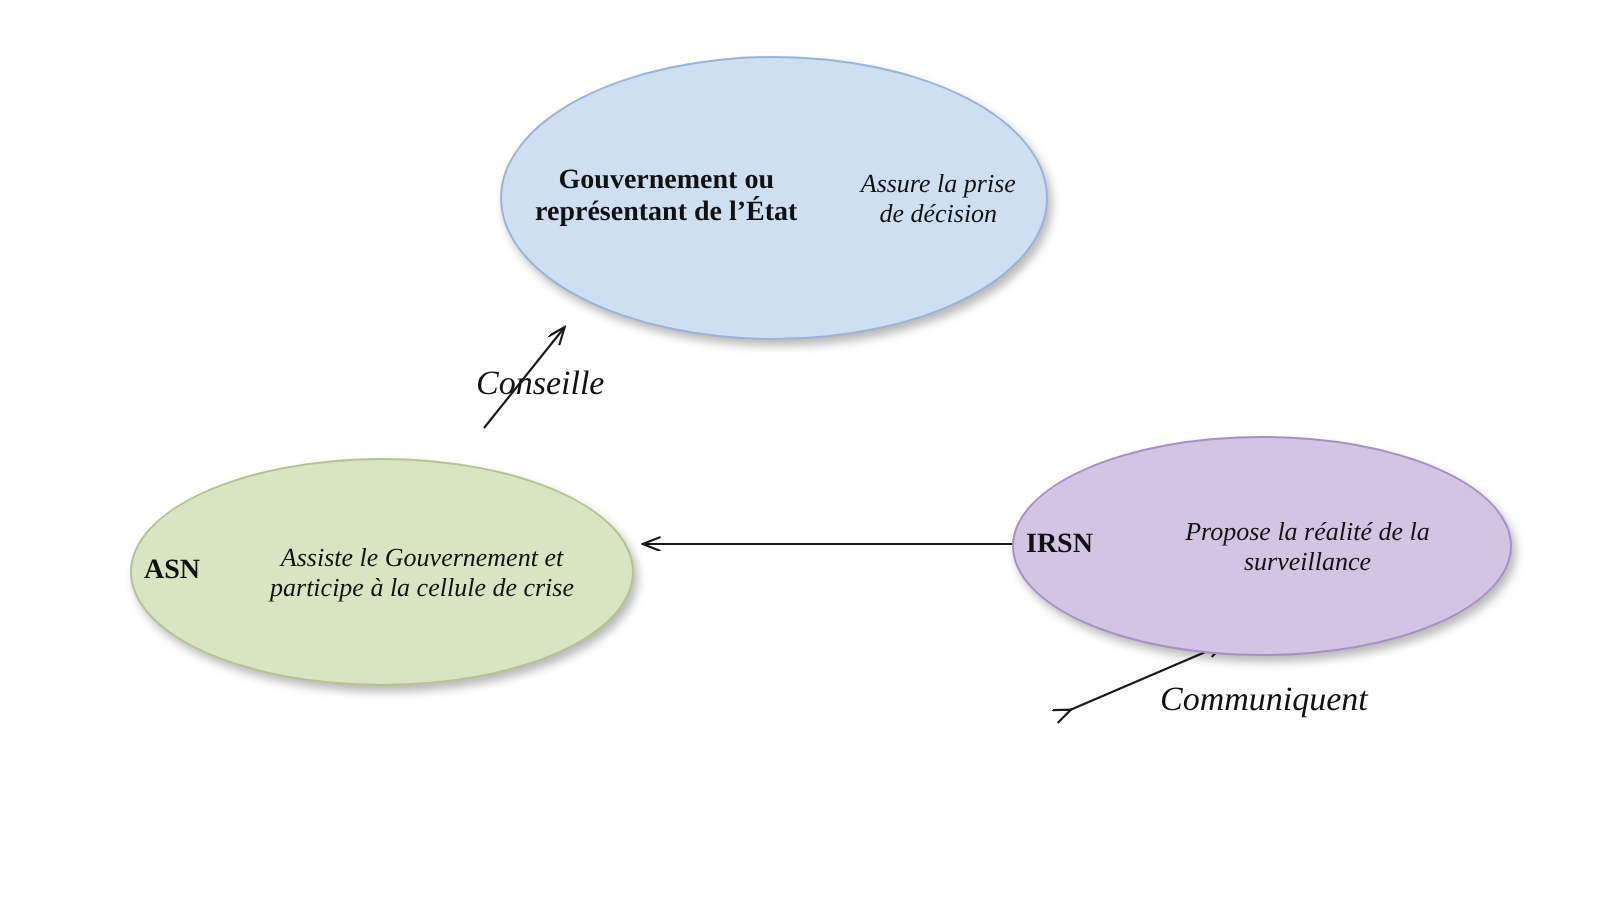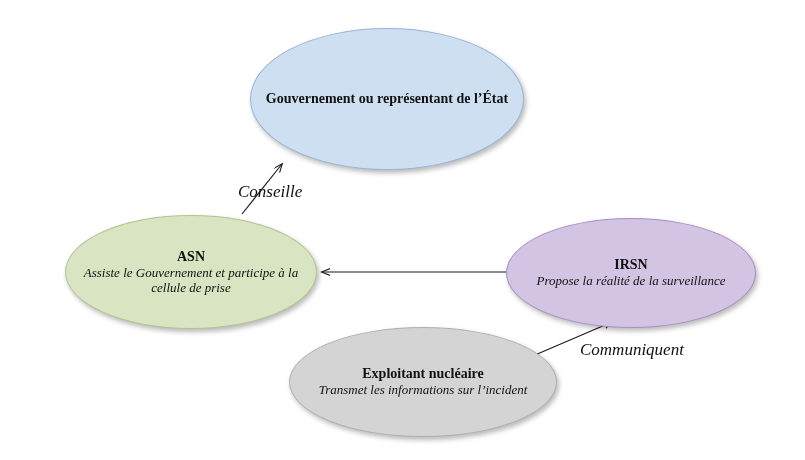--- a/index.html
+++ b/index.html
@@ -15,21 +15,21 @@
   }
   #diagram {
     position: relative;
     width: 805px;
     height: 460px;
   }
   .ellipse {
     position: absolute;
     border-radius: 50%;
     display: flex;
-    flex-direction: column;
+    flex-direction: row;
     align-items: center;
     justify-content: center;
     text-align: center;
     box-sizing: border-box;
     box-shadow: 2px 3px 5px rgba(0,0,0,0.28);
   }
   .ellipse .title {
     font-weight: bold;
     font-size: 14px;
     color: #111111;
@@ -49,21 +49,21 @@
   #node-gouvernement {
     left: 250px;
     top: 28px;
     width: 274px;
     height: 142px;
     background: #cfdff2;
     border: 1px solid #9ab4d8;
   }
   #node-asn {
     left: 65px;
-    top: 215px;
+    top: 229px;
     width: 252px;
     height: 114px;
     background: #d9e4c3;
     border: 1px solid #b3c48f;
   }
   #node-irsn {
     left: 506px;
     top: 218px;
     width: 250px;
     height: 110px;
@@ -112,33 +112,30 @@
 
     <line x1="242" y1="214" x2="282" y2="164" stroke="#1a1a1a" stroke-width="1.1" marker-end="url(#arrow)"></line>
 
     <line x1="507" y1="272" x2="322" y2="272" stroke="#1a1a1a" stroke-width="1.1" marker-end="url(#arrow)"></line>
 
     <line x1="535" y1="355" x2="612" y2="322" stroke="#1a1a1a" stroke-width="1.1" marker-end="url(#arrow)" marker-start="url(#arrow)"></line>
   </svg>
 
   <div class="ellipse" id="node-gouvernement">
     <div class="title">Gouvernement ou représentant de l’État</div>
+    <div class="subtitle">Assure la prise de décision</div>
   </div>
 
   <div class="ellipse" id="node-asn">
     <div class="title">ASN</div>
-    <div class="subtitle">Assiste  le Gouvernement  et participe à la cellule  de prise</div>
+    <div class="subtitle">Assiste  le Gouvernement  et participe à la cellule  de crise</div>
   </div>
 
   <div class="ellipse" id="node-irsn">
     <div class="title">IRSN</div>
     <div class="subtitle">Propose la réalité de la surveillance</div>
   </div>
 
-  <div class="ellipse" id="node-exploitant">
-    <div class="title">Exploitant nucléaire</div>
-    <div class="subtitle">Transmet les informations sur l’incident</div>
-  </div>
 
   <div class="edge-label" id="label-conseille">Conseille</div>
   <div class="edge-label" id="label-communiquent">Communiquent</div>
 
 </div>
 
 </body></html>

